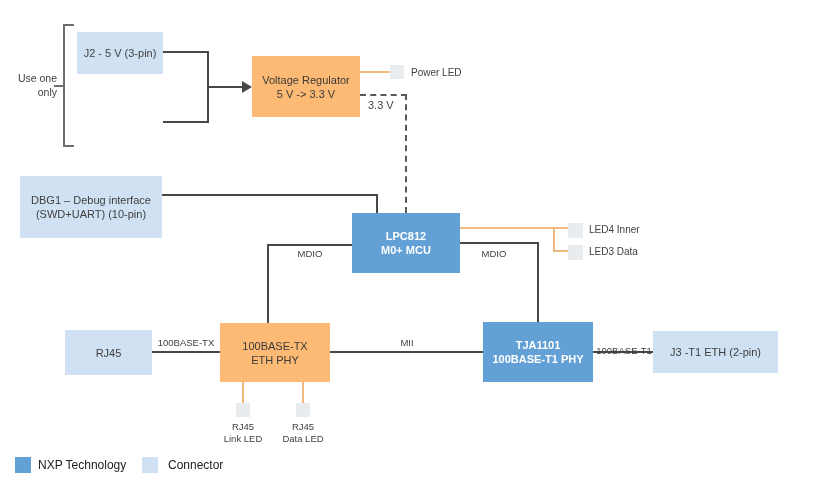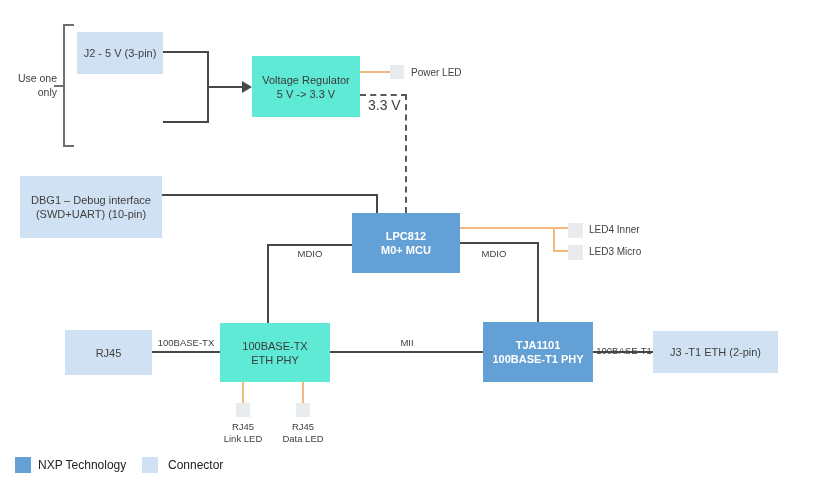--- a/index.html
+++ b/index.html
@@ -8,21 +8,21 @@
     font-family:"Liberation Sans", sans-serif;color:#3f3f3f;overflow:hidden;
   }
   
   .node{
     position:absolute;display:flex;flex-direction:column;align-items:center;
     justify-content:center;text-align:right;font-size:11px;line-height:14px;
   }
   .node span{display:block;}
   .nxp{background:#63a0d5;color:#ffffff;font-weight:bold;}
   .conn{background:#cfe1f2;color:#3f3f3f;}
-  .gray{background:#5eead4;color:#3a3a3a;}
+  .gray{background:#fdba74;color:#3a3a3a;}
   
   .lh{position:absolute;height:2px;background:#474747;}
   .lv{position:absolute;width:2px;background:#474747;}
   .bh{position:absolute;height:2px;background:#6f6f6f;}
   .bv{position:absolute;width:2px;background:#6f6f6f;}
   .oh{position:absolute;height:2px;background:#f2b97e;}
   .ov{position:absolute;width:2px;background:#f2b97e;}
   .dh{position:absolute;height:0;border-top:2px dashed #595959;}
   .dv{position:absolute;width:0;border-left:2px dashed #595959;}
   .arrow{position:absolute;width:0;height:0;
@@ -70,21 +70,21 @@
     <span>Voltage Regulator</span>
     <span>5 V -&gt; 3.3 V</span>
   </div>
 
   <div class="oh" style="left:360px;top:71px;width:31px"></div>
   <div class="led" style="left:390px;top:65px"></div>
   <div class="lbl" style="left:411px;top:67px">Power LED</div>
 
   <div class="dh" style="left:360px;top:94px;width:47px"></div>
   <div class="dv" style="left:405px;top:94px;height:119px"></div>
-  <div class="lbl" style="left:368px;top:99px;font-size:14px">3.3 V</div>
+  <div class="lbl" style="left:368px;top:99px;font-size:11px">3.3 V</div>
 
   <div class="node conn" style="left:20px;top:176px;width:142px;height:62px">
     <span>DBG1 – Debug interface</span>
     <span>(SWD+UART) (10-pin)</span>
   </div>
   <div class="lh" style="left:162px;top:194px;width:216px"></div>
   <div class="lv" style="left:376px;top:194px;height:19px"></div>
 
   <div class="node nxp" style="left:352px;top:213px;width:108px;height:60px">
     <span>LPC812</span>
@@ -98,21 +98,21 @@
   <div class="lh" style="left:460px;top:242px;width:79px"></div>
   <div class="lv" style="left:537px;top:242px;height:80px"></div>
   <div class="lbl small center" style="left:474px;top:248px;width:40px">MDIO</div>
 
   <div class="oh" style="left:460px;top:227px;width:108px"></div>
   <div class="ov" style="left:553px;top:227px;height:25px"></div>
   <div class="oh" style="left:553px;top:250px;width:15px"></div>
   <div class="led big" style="left:568px;top:223px"></div>
   <div class="led big" style="left:568px;top:245px"></div>
   <div class="lbl" style="left:589px;top:224px">LED4 Inner</div>
-  <div class="lbl" style="left:589px;top:246px">LED3 Micro</div>
+  <div class="lbl" style="left:589px;top:246px">LED3 Data</div>
 
   <div class="node conn" style="left:65px;top:330px;width:87px;height:45px">
     <span>RJ45</span>
   </div>
   <div class="lh" style="left:152px;top:351px;width:68px"></div>
   <div class="lbl small center" style="left:150px;top:337px;width:72px">100BASE-TX</div>
 
   <div class="node gray" style="left:220px;top:323px;width:110px;height:59px">
     <span>100BASE-TX</span>
     <span>ETH PHY</span>

